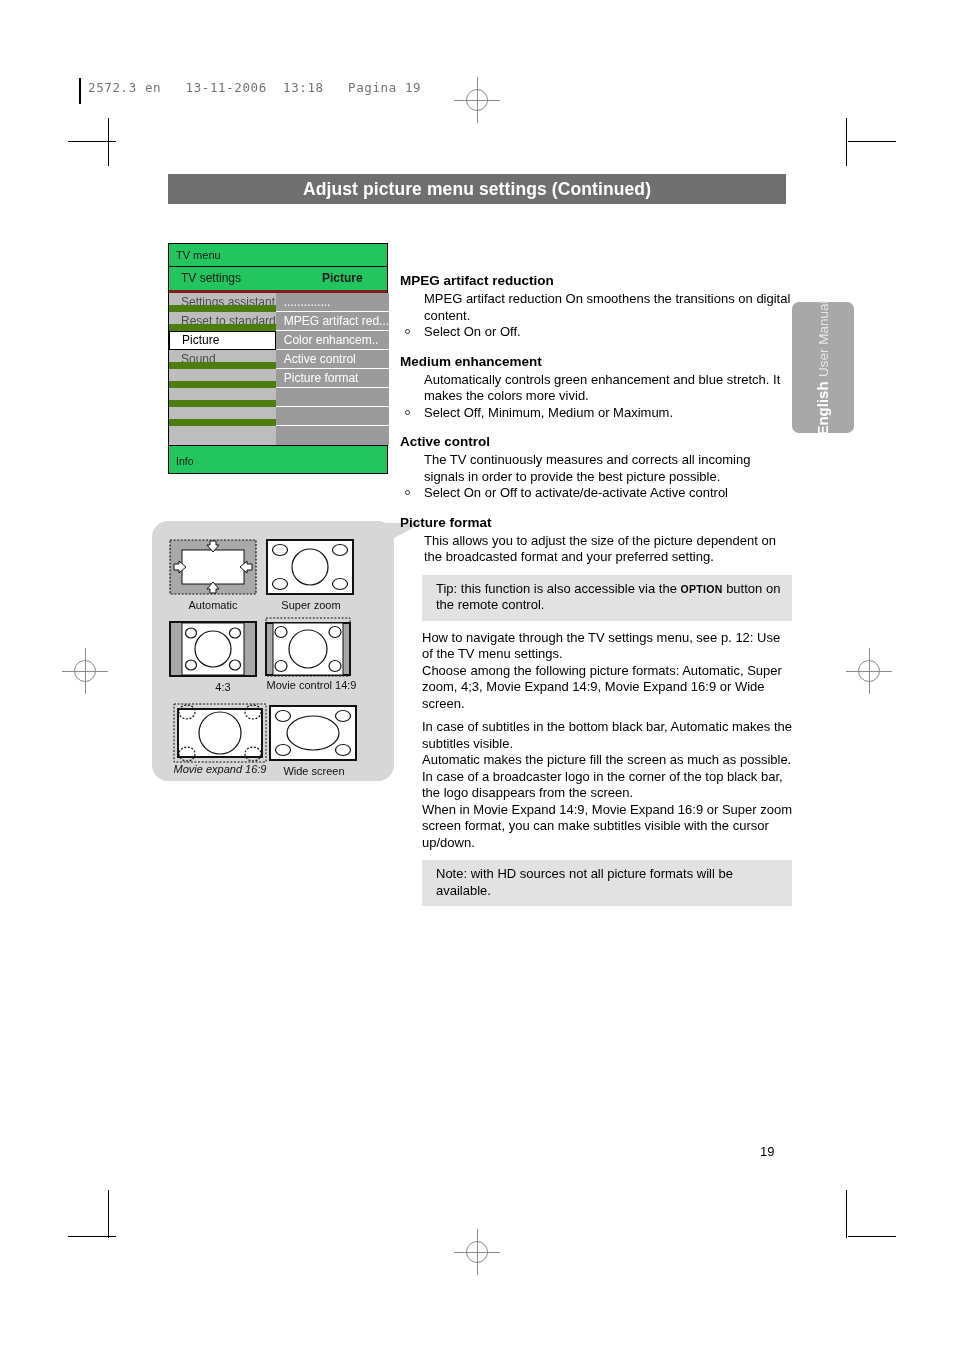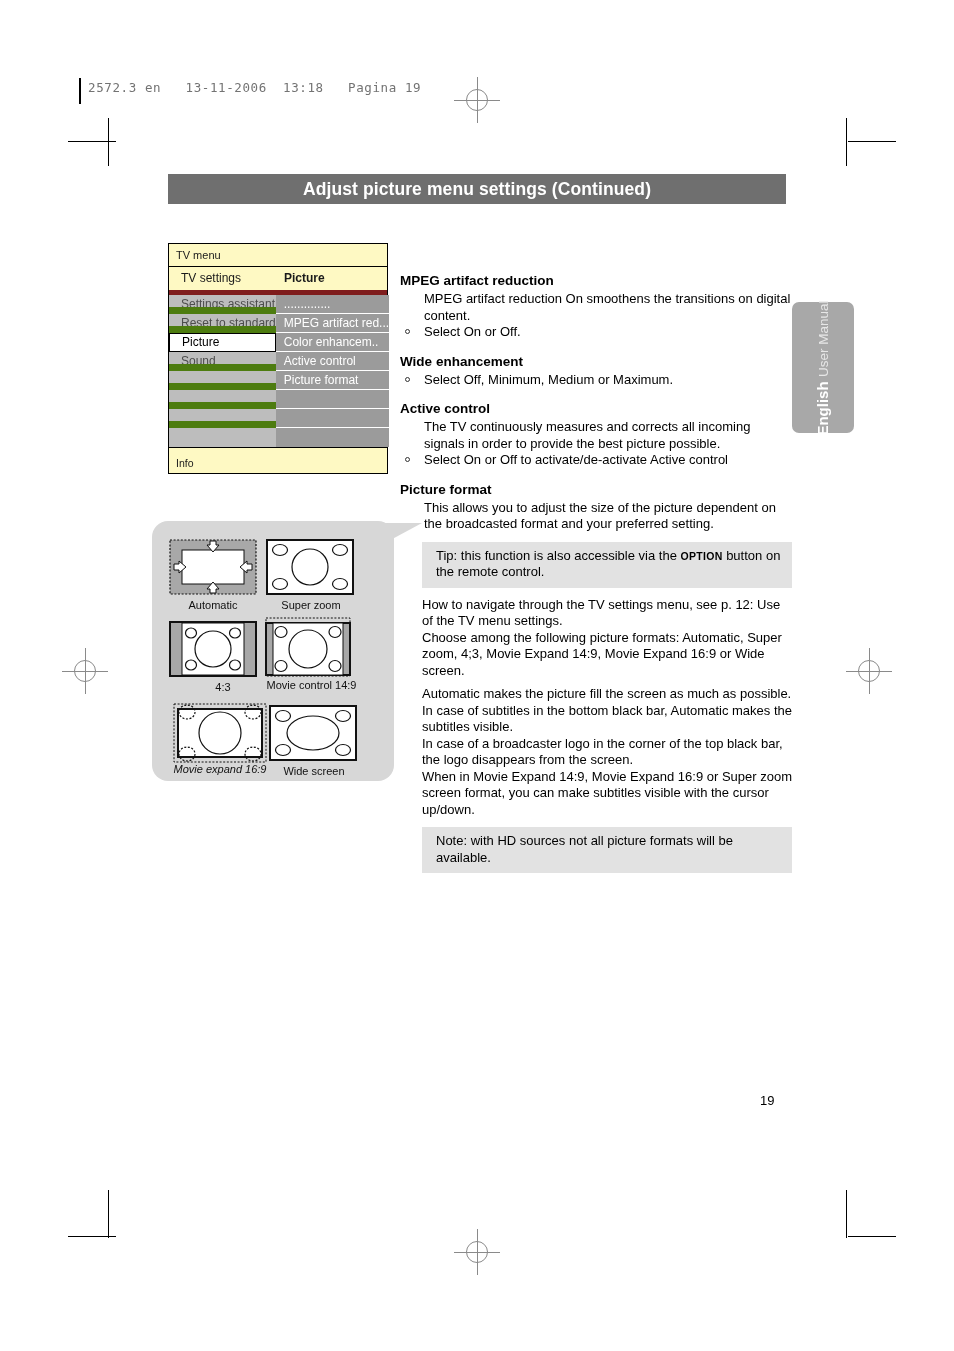--- a/index.html
+++ b/index.html
@@ -32,24 +32,24 @@
   
   .banner{
     position:absolute;left:168px;top:174px;width:618px;height:30px;
     background:#6f6f6f;color:#fff;display:flex;align-items:center;justify-content:center;
     font-size:17.5px;font-weight:bold;letter-spacing:.1px;
   }
 
   
   .tvmenu{
     position:absolute;left:168px;top:243px;width:220px;height:231px;
-    background:#fef9c3;border:1px solid #000;box-sizing:border-box;font-size:11.5px;color:#1a1a1a;
+    background:#22c55e;border:1px solid #000;box-sizing:border-box;font-size:11.5px;color:#1a1a1a;
   }
   .tv-row-title{height:22px;line-height:22px;padding-left:7px;border-bottom:1px solid #000;font-size:11px;}
-  .tv-row-sub{height:23px;display:flex;border-bottom:5px solid #7f1d1d;}
+  .tv-row-sub{height:23px;display:flex;border-bottom:3px solid #7f1d1d;gap:38px;}
   .tv-row-sub .l{width:107px;line-height:23px;padding-left:12px;font-size:12px;box-sizing:border-box;}
   .tv-row-sub .r{flex:1;line-height:23px;padding-left:8px;font-size:12px;font-weight:bold;box-sizing:border-box;}
   .tv-grid{display:flex;height:152px;border-bottom:1px solid #000;}
   .tv-col-l{width:107px;background:#bdbdbd;}
   .tv-col-r{flex:1;background:#9b9b9b;}
   .cellL{height:19px;line-height:19px;padding-left:12px;color:#4d4d4d;font-size:12px;
          border-bottom:7px solid #4d7c0f;box-sizing:border-box;white-space:nowrap;overflow:hidden;}
   .cellL.sel{background:#fff;color:#000;border:1px solid #000;height:19px;line-height:17px;}
   .cellL.empty{color:transparent;}
   .cellR{height:19px;line-height:19px;padding-left:8px;color:#fff;font-size:12px;
@@ -96,21 +96,21 @@
     position:absolute;left:792px;top:302px;width:62px;height:131px;
     background:#a8a8a8;border-radius:7px;
   }
   .sidetab .txt{
     position:absolute;left:50%;top:50%;transform:translate(-50%,-50%) rotate(-90deg);
     white-space:nowrap;text-align:center;
   }
   .sidetab .eng{font-size:15px;font-weight:bold;color:#fff;}
   .sidetab .um{font-size:13.5px;color:#e6e6e6;}
 
-  .pageno{position:absolute;left:760px;top:1093px;font-size:13px;color:#000;}
+  .pageno{position:absolute;left:760px;top:1144px;font-size:13px;color:#000;}
 </style>
 </head>
 <body>
 
 <div class="pg">
 
   <div class="mark-line crop-v" style="left:108px;top:118px;"></div>
   <div class="mark-line crop-h" style="left:68px;top:141px;"></div>
   <div class="mark-line crop-v" style="left:846px;top:118px;"></div>
   <div class="mark-line crop-h" style="left:848px;top:141px;"></div>
@@ -262,21 +262,22 @@
 
     <h3 class="sec">MPEG artifact reduction</h3>
     <p class="ind"><b>MPEG artifact reduction On</b><span> smoothens the transitions on digital content.</span></p>
     <p class="bullet">
       <span class="dot"></span>
       <span>Select </span><b>On</b><span> or </span><b>Off</b><span>.</span>
     </p>
 
     <div class="gap"></div>
 
-    <h3 class="sec">Wide enhancement</h3>
+    <h3 class="sec">Medium enhancement</h3>
+    <p class="ind">Automatically controls green enhancement and blue stretch. It makes the colors more vivid.</p>
     <p class="bullet">
       <span class="dot"></span>
       <span>Select </span><b>Off</b><span>, </span><b>Minimum</b><span>, </span><b>Medium</b><span> or </span><b>Maximum</b><span>.</span>
     </p>
 
     <div class="gap"></div>
 
     <h3 class="sec">Active control</h3>
     <p class="ind">The TV continuously measures and corrects all incoming signals in order to provide the best picture possible.</p>
     <p class="bullet">
@@ -290,22 +291,22 @@
     <p class="ind">This allows you to adjust the size of the picture dependent on the broadcasted format and your preferred setting.</p>
 
     <div class="noteblk">
       <b>Tip</b><span>: this function is also accessible via the </span><span class="sc">OPTION</span><span> button on the remote control.</span>
     </div>
 
     <div style="padding-left:22px;">
       <p class="plain">How to navigate through the TV settings menu, see p. 12: Use of the TV menu settings.</p>
       <p class="plain">Choose among the following picture formats: Automatic, Super zoom, 4;3, Movie Expand 14:9, Movie Expand 16:9 or Wide screen.</p>
       <div class="gap-s"></div>
+      <p class="plain">In case of subtitles in the bottom black bar, Automatic makes the subtitles visible.</p>
       <p class="plain">Automatic makes the picture fill the screen as much as possible.</p>
-      <p class="plain">In case of subtitles in the bottom black bar, Automatic makes the subtitles visible.</p>
       <p class="plain">In case of a broadcaster logo in the corner of the top black bar, the logo disappears from the screen.</p>
       <p class="plain">When in Movie Expand 14:9, Movie Expand 16:9 or Super zoom screen format, you can make subtitles visible with the cursor up/down.</p>
     </div>
 
     <div class="noteblk">
       <b>Note</b><span>: with HD sources not all picture formats will be available.</span>
     </div>
   </div>
 
   <div class="sidetab">

